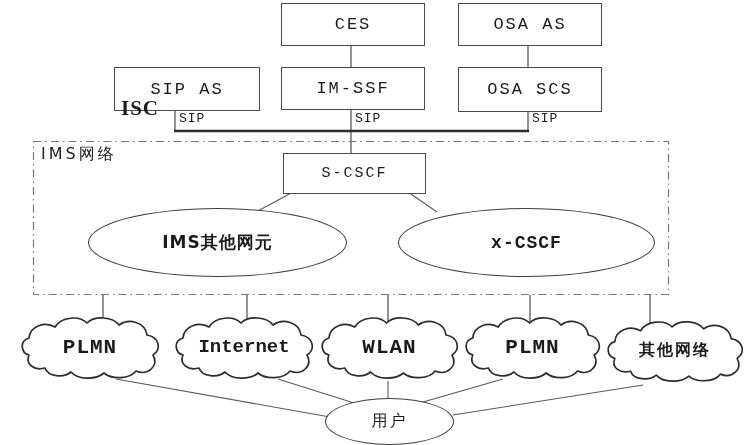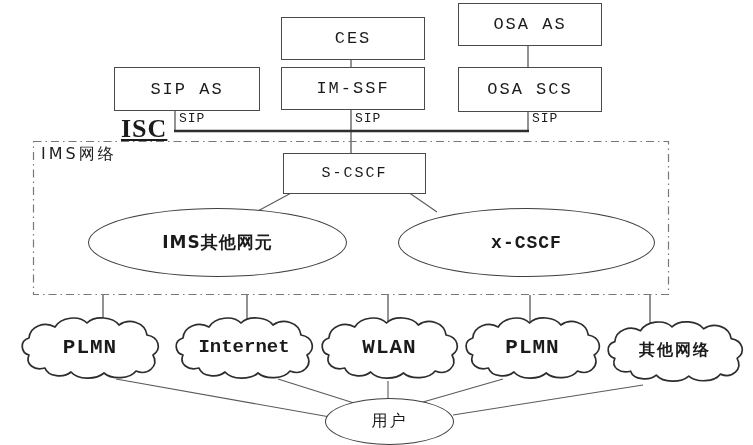--- a/index.html
+++ b/index.html
@@ -18,22 +18,22 @@
     display:flex;align-items:center;justify-content:center;
     font-weight:bold;font-size:17px;letter-spacing:1px;
   }
   .cloud-label{
     position:absolute;display:flex;align-items:center;justify-content:center;
     font-weight:bold;font-size:20px;letter-spacing:1px;pointer-events:none;
   }
   .cjk{font-family:"DejaVu Sans","Liberation Sans",sans-serif;}
   .small-label{position:absolute;font-size:13px;letter-spacing:1px;}
   #isc-label{
-    position:absolute;left:121px;top:114px;font-family:"Liberation Serif","DejaVu Serif",serif;
-    font-weight:bold;font-size:26px;letter-spacing:1px;text-decoration:underline;
+    position:absolute;left:121px;top:96px;font-family:"Liberation Serif","DejaVu Serif",serif;
+    font-weight:bold;font-size:21px;letter-spacing:1px;
   }
   #ims-network-label{
     position:absolute;left:41px;top:144px;font-size:16px;letter-spacing:3px;
     font-family:"DejaVu Sans","Liberation Sans",sans-serif;color:#222;
   }
   #user-ellipse{font-weight:normal;font-size:16px;letter-spacing:2px;}
   #xcscf-ellipse{font-size:18px;}
 </style>
 </head>
 <body>
@@ -70,21 +70,21 @@
       <path transform="translate(604,318) scale(0.986,0.985)" d="M 11 41 C 3 39 1 27 11 24 C 12 12 27 7 37 13 C 43 3 61 1 69 9 C 77 1 95 3 101 11 C 111 4 127 8 129 21 C 141 23 144 35 135 41 C 141 52 130 62 118 57 C 112 65 94 66 86 59 C 78 66 60 66 53 58 C 46 64 30 63 27 54 C 16 57 7 50 11 41 Z"></path>
     </g>
 
     <line x1="116" y1="379" x2="330" y2="417" stroke="#5a5a5a" stroke-width="1.1"></line>
     <line x1="278" y1="379" x2="354" y2="403" stroke="#5a5a5a" stroke-width="1.1"></line>
     <line x1="388" y1="381" x2="388" y2="399" stroke="#5a5a5a" stroke-width="1.1"></line>
     <line x1="503" y1="379" x2="423" y2="402" stroke="#5a5a5a" stroke-width="1.1"></line>
     <line x1="643" y1="385" x2="453" y2="415" stroke="#5a5a5a" stroke-width="1.1"></line>
   </svg>
 
-  <div class="node" style="left:281px;top:3px;width:142px;height:41px;margin-top:14px;">CES</div>
+  <div class="node" style="left:281px;top:3px;width:142px;height:41px;">CES</div>
   <div class="node" style="left:458px;top:3px;width:142px;height:41px;">OSA AS</div>
 
   <div class="node" style="left:114px;top:67px;width:144px;height:42px;">SIP AS</div>
   <div class="node" style="left:281px;top:67px;width:142px;height:41px;">IM-SSF</div>
   <div class="node" style="left:458px;top:67px;width:142px;height:43px;">OSA SCS</div>
 
   <div class="small-label" style="left:179px;top:111px;">SIP</div>
   <div class="small-label" style="left:355px;top:111px;">SIP</div>
   <div class="small-label" style="left:532px;top:111px;">SIP</div>
   <div id="isc-label">ISC</div>

